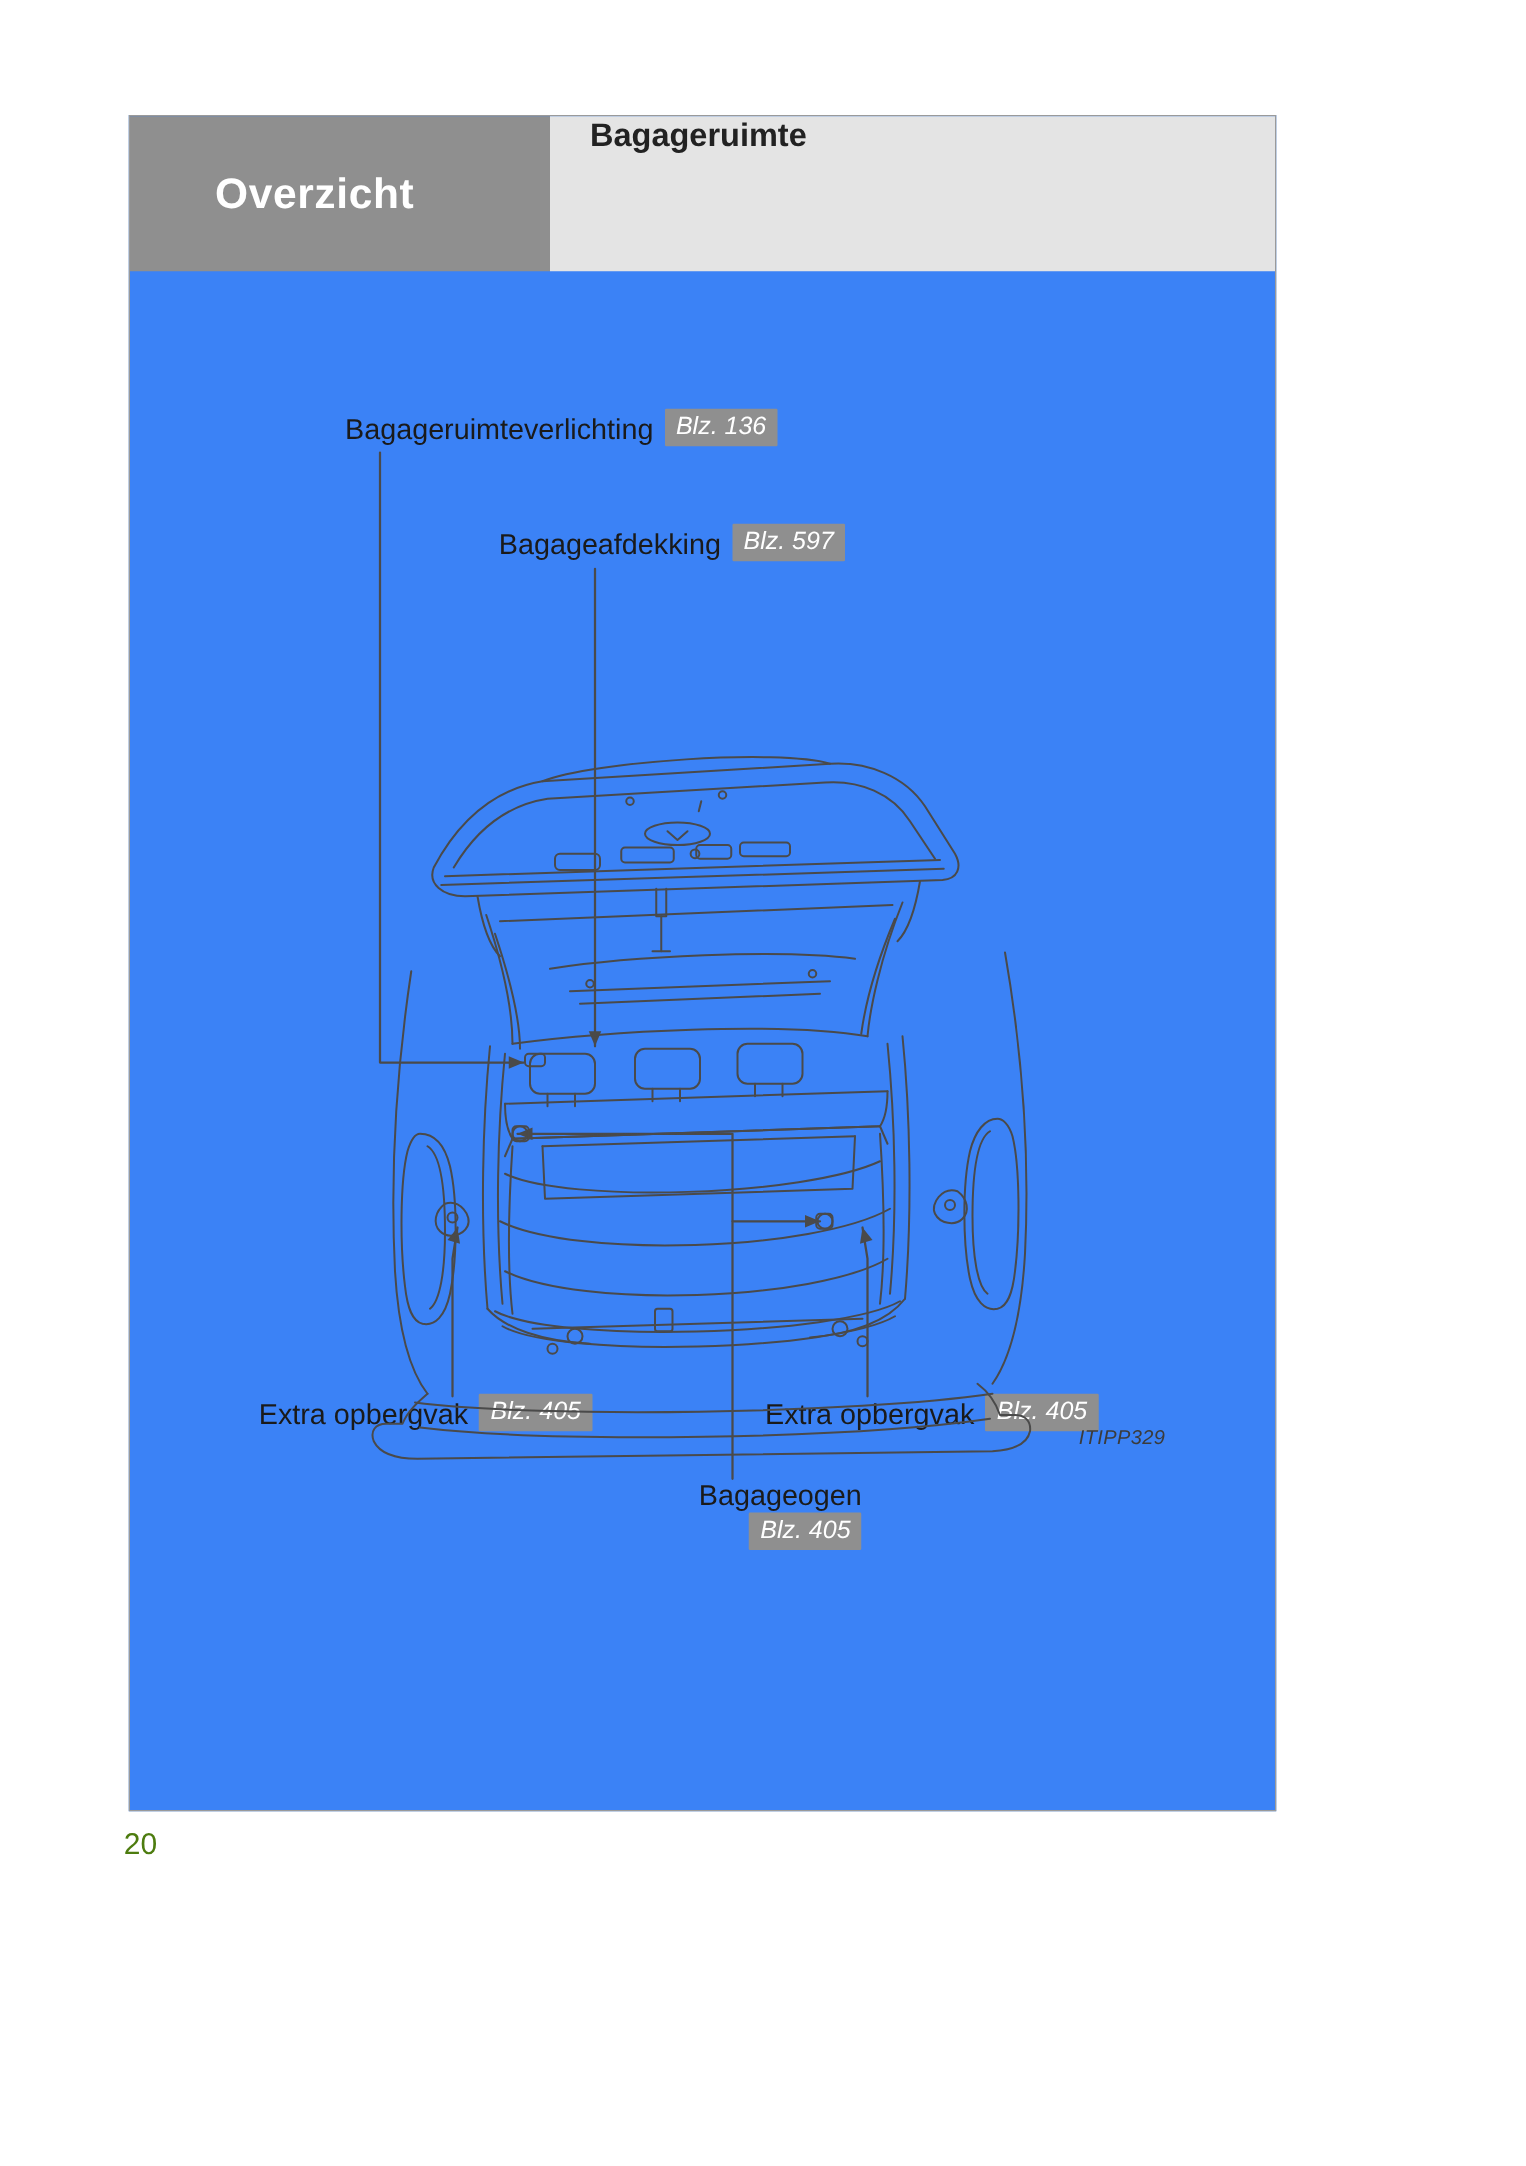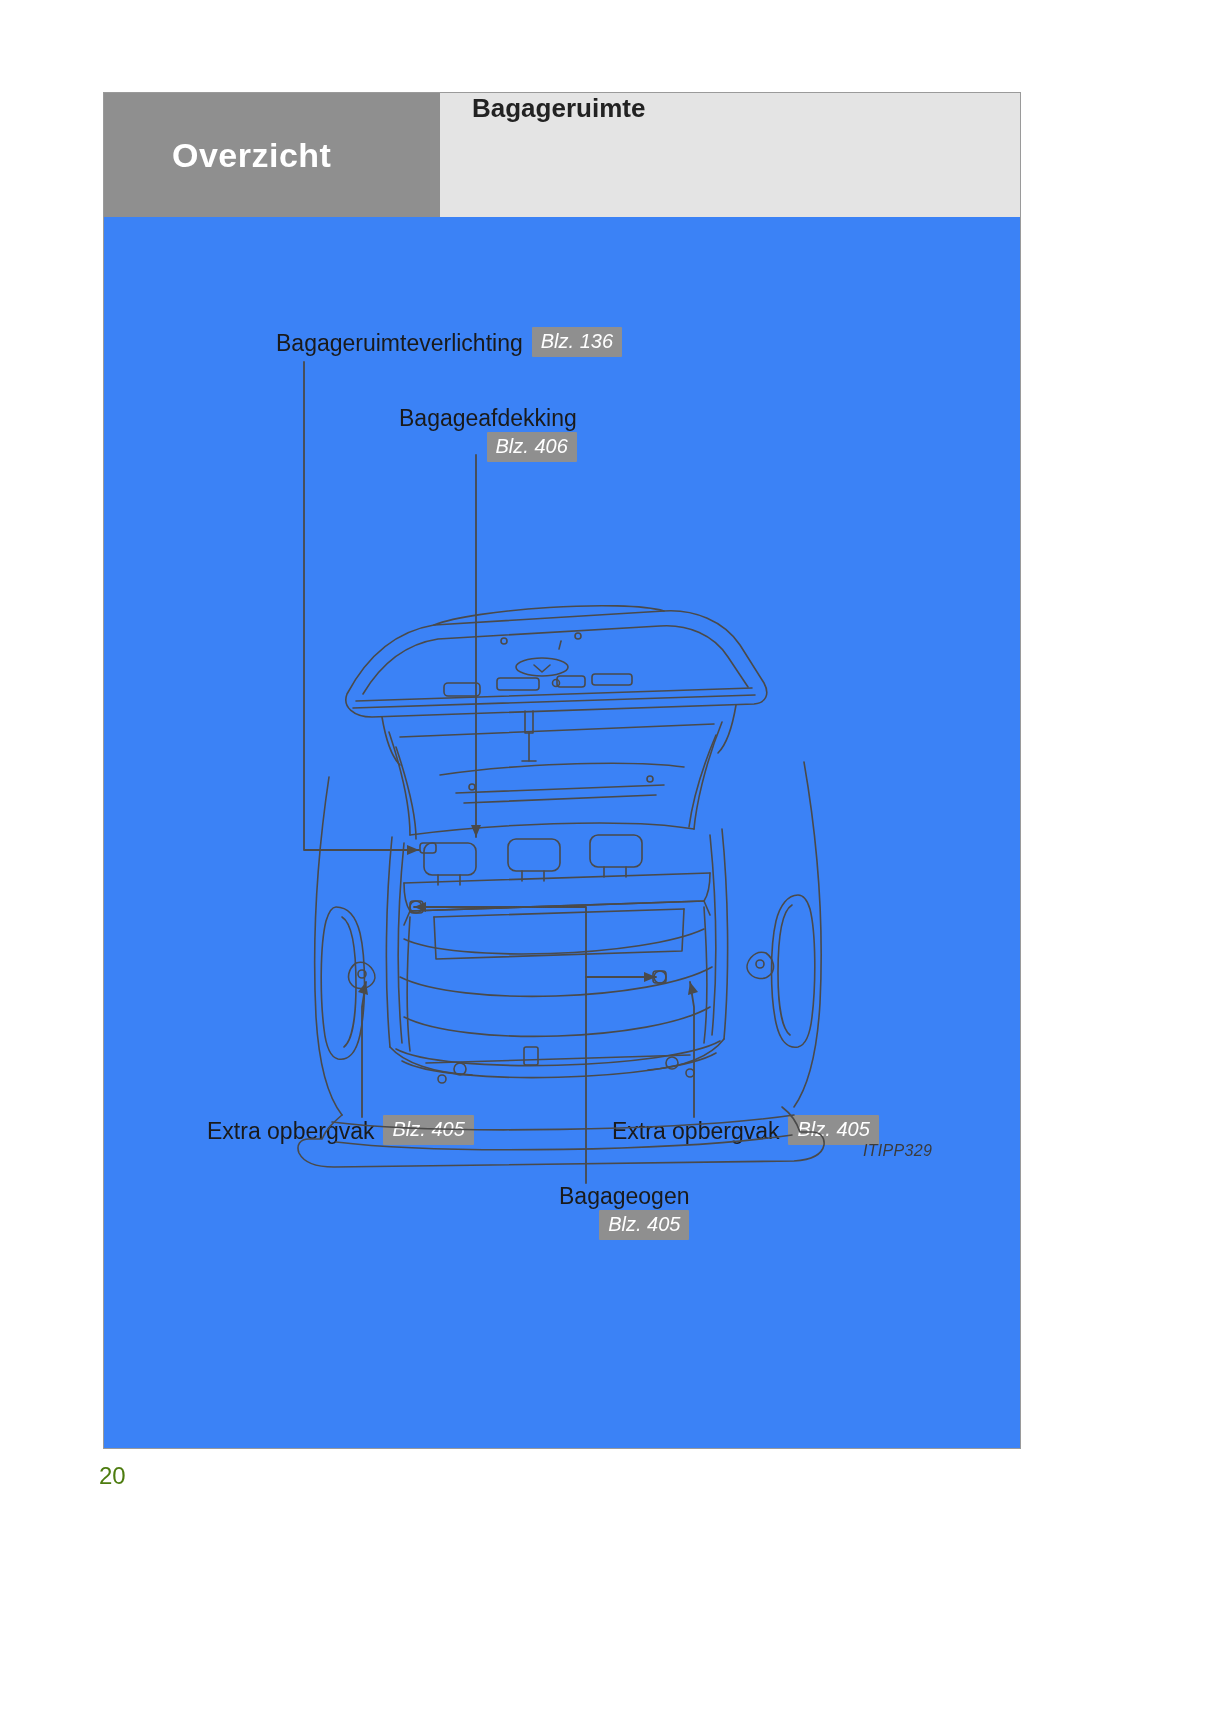--- a/index.html
+++ b/index.html
@@ -128,23 +128,23 @@
       <div class="header-right">
         <span>Bagageruimte</span>
       </div>
     </div>
 
     <div class="callout" style="left:172px; top:234px;">
       <span>Bagageruimteverlichting</span>
       <span class="ref">Blz. 136</span>
     </div>
 
-    <div class="callout" style="left:295px; top:312px;flex-direction:column;">
+    <div class="callout" style="left:295px; top:326px;">
       <span>Bagageafdekking</span>
-      <span class="ref">Blz. 406</span>
+      <span class="ref">Blz. 597</span>
     </div>
 
     <div class="callout" style="left:103px; top:1022px;">
       <span>Extra opbergvak</span>
       <span class="ref">Blz. 405</span>
     </div>
 
     <div class="callout" style="left:508px; top:1022px;">
       <span>Extra opbergvak</span>
       <span class="ref">Blz. 405</span>

